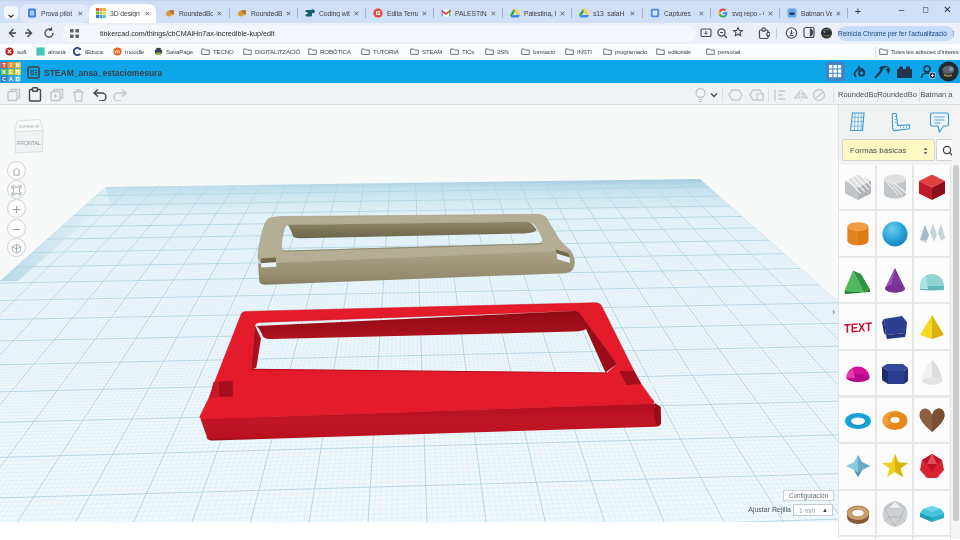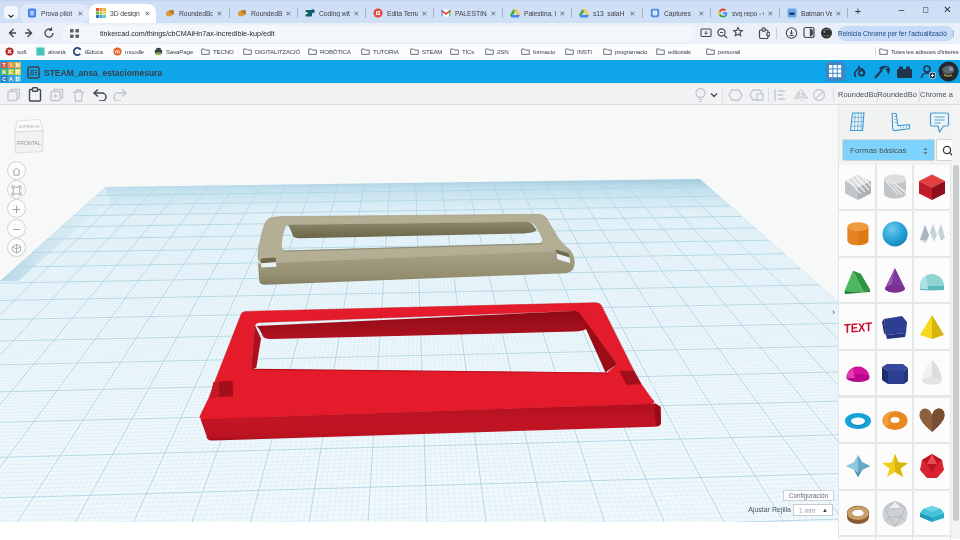--- a/index.html
+++ b/index.html
@@ -395,21 +395,21 @@
     </svg>
     <svg class="abs" style="left:812px;top:4px" width="15" height="14" viewBox="0 0 15 14">
       <circle cx="7" cy="7" r="5.5" stroke="#c3c7cb" stroke-width="1.3" fill="none"></circle>
       <path d="M4 10L11 4" stroke="#c3c7cb" stroke-width="1.2"></path>
     </svg>
     <div class="vsep" style="left:833px"></div>
     <div class="tkbtn" style="left:838px;width:38px">RoundedBo</div>
     <div class="vsep" style="left:877px"></div>
     <div class="tkbtn" style="left:877px;width:40px">RoundedBo</div>
     <div class="vsep" style="left:919px"></div>
-    <div class="tkbtn" style="left:917px;width:39px">Chrome a</div>
+    <div class="tkbtn" style="left:917px;width:39px">Batman a</div>
   </div>
 <div class="main">
     <div class="canvas">
       <svg width="838" height="417" viewBox="0 0 838 417" style="position:absolute;left:0;top:0">
         <defs>
           <linearGradient id="kfront" x1="0" y1="0" x2="0" y2="1">
             <stop offset="0" stop-color="#a9a287"></stop>
             <stop offset="0.75" stop-color="#948d6f"></stop>
             <stop offset="1" stop-color="#877f63"></stop>
           </linearGradient>
@@ -508,21 +508,21 @@
         <path d="M4 6.3h11.7M3.6 10.7h11.9M3.2 15.1h12.2M7.2 2.3L6.4 19.2M10.3 2.3L9.9 19.3M13.4 2.3L13 19.4" stroke="#3e9bd6" stroke-width="0.6"></path>
       </svg>
       <svg class="abs" style="left:51px;top:7px" width="22" height="20" viewBox="0 0 22 20">
         <path d="M2.2 1.5h4L7.8 13.6l11.7-0.9v4L4.6 18.6Q2.8 18.6 2.6 16.2Z" stroke="#3e9bd6" stroke-width="1.1" fill="none" stroke-linejoin="round"></path>
         <path d="M4.2 4.5h1.8M4.5 7.5h1.8M4.8 10.5h1.8M10.5 14.6v1.8M13.5 14.4v1.8M16.5 14.2v1.8" stroke="#3e9bd6" stroke-width="0.7"></path>
       </svg>
       <svg class="abs" style="left:90px;top:6px" width="21" height="23" viewBox="0 0 21 23">
         <path d="M3 2h15a1.5 1.5 0 0 1 1.5 1.5v10a1.5 1.5 0 0 1-1.5 1.5h-3.5L10.5 21L9 15H3a1.5 1.5 0 0 1-1.5-1.5v-10A1.5 1.5 0 0 1 3 2Z" stroke="#3e9bd6" stroke-width="1.2" fill="none" stroke-linejoin="round"></path>
         <path d="M5.5 6h10M5.5 9h10M5.5 12h6" stroke="#3e9bd6" stroke-width="0.9"></path>
       </svg>
-      <div class="abs" style="left:3px;top:34px;width:93px;height:22px;background:#7dd3fc;border:1px solid #d2d4d5;border-radius:2px;font-size:8px;color:#4a4f54;line-height:21px"><span style="margin-left:7px">Formas básicas</span><svg style="position:absolute;right:6px;top:7px" width="5" height="8" viewBox="0 0 5 8">
+      <div class="abs" style="left:3px;top:34px;width:93px;height:22px;background:#fef9c3;border:1px solid #d2d4d5;border-radius:2px;font-size:8px;color:#4a4f54;line-height:21px"><span style="margin-left:7px">Formas básicas</span><svg style="position:absolute;right:6px;top:7px" width="5" height="8" viewBox="0 0 5 8">
           <path d="M0.5 3L2.5 0.5L4.5 3Z M0.5 5L2.5 7.5L4.5 5Z" fill="#6a6f74"></path>
         </svg></div>
       <div class="abs" style="left:97px;top:34px;width:23px;height:22px;background:#fff;border:1px solid #d2d4d5;border-radius:2px">
         <svg style="position:absolute;left:5px;top:5px" width="12" height="12" viewBox="0 0 12 12">
           <circle cx="5" cy="5" r="3.6" stroke="#3a3f44" stroke-width="1.3" fill="none"></circle>
           <path d="M7.8 7.8L11 11" stroke="#3a3f44" stroke-width="1.3"></path>
         </svg>
       </div>
       <div class="abs" style="left:0;top:59.5px;width:112px;height:374px;background:#e7e8e8"></div>
       <div class="cell" style="left:0.0px;top:59.5px;width:36.5px;height:45.6px"></div>

